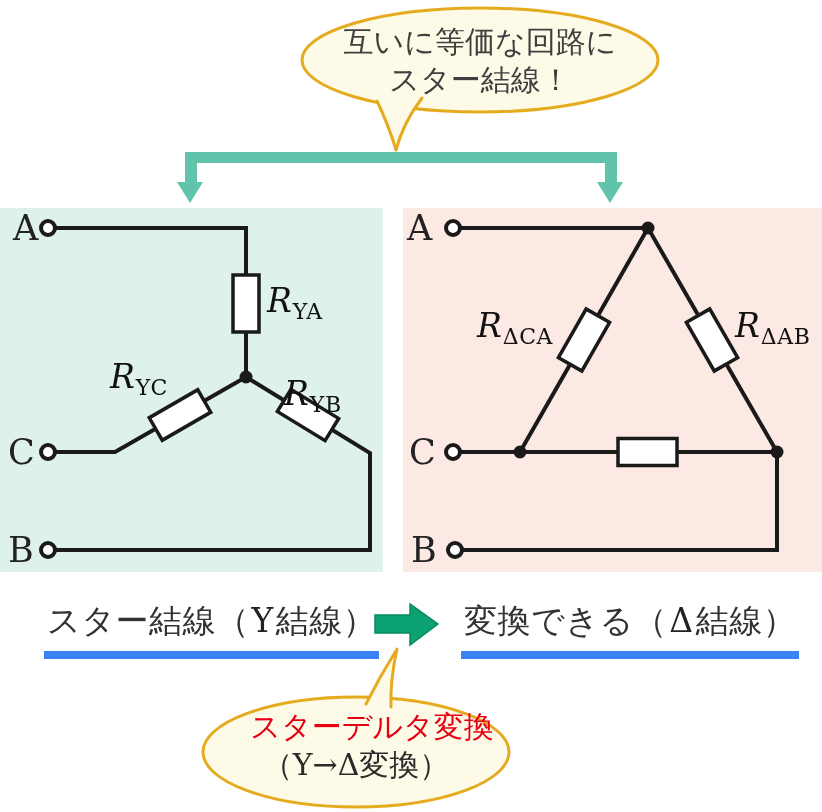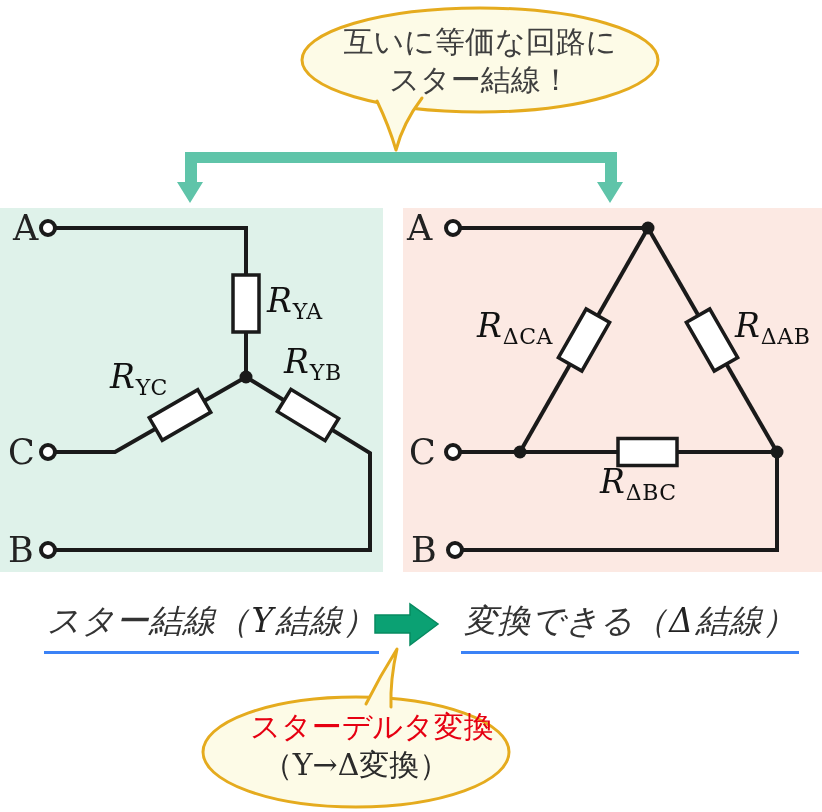--- a/index.html
+++ b/index.html
@@ -30,21 +30,21 @@
   .teal{fill:var(--teal-arrow);stroke:none;}
   .greenarrow{fill:var(--green-arrow);stroke:var(--green-arrow-edge);stroke-width:1.5;stroke-linejoin:miter;}
   .bubble{fill:var(--bubble-fill);stroke:var(--bubble-border);stroke-width:3;}
   .bubbletail{fill:var(--bubble-fill);stroke:var(--bubble-border);stroke-width:3;stroke-linejoin:round;stroke-linecap:round;}
   .label{position:absolute;z-index:3;white-space:nowrap;}
   .termlabel{font-family:"DejaVu Serif",serif;font-size:35px;color:#222;line-height:40px;}
   .rlabel{font-family:"DejaVu Serif",serif;font-size:33px;color:#111;line-height:40px;}
   .rsym{font-style:italic;}
   .rsub{font-style:normal;font-size:22px;vertical-align:-7px;margin-left:1px;letter-spacing:0.5px;}
   .bubbletext{z-index:3;text-align:center;font-size:30px;line-height:38px;color:#3F3F3F;}
-  .caption{font-size:33px;color:var(--text);border-bottom:3px solid #3b82f6;padding:0 3px 7px 3px;letter-spacing:0.5px;font-style:italic;}
+  .caption{font-size:33px;color:var(--text);border-bottom:8px solid #3b82f6;padding:0 3px 7px 3px;letter-spacing:0.5px;}
   .caption .sym{font-family:"DejaVu Serif",serif;color:#222;padding:0 2px;}
   .redline{color:var(--highlight-red);margin-left:32px;}
   .darkline{color:#2b2b2b;}
   .darkline .sym{font-family:"DejaVu Serif",serif;text-align:center;}
 </style>
 </head>
 <body>
 
 <div id="stage">
 
@@ -104,29 +104,28 @@
     <div>互いに等価な回路に</div>
     <div>スター結線！</div>
   </div>
 
   <div class="label termlabel" style="left:13px;top:208px;">A</div>
   <div class="label termlabel" style="left:8px;top:432px;">C</div>
   <div class="label termlabel" style="left:8px;top:530px;">B</div>
 
   <div class="label rlabel" style="left:267px;top:281px;"><span class="rsym">R</span><span class="rsub">YA</span></div>
   <div class="label rlabel" style="left:110px;top:357px;"><span class="rsym">R</span><span class="rsub">YC</span></div>
-  <div class="label rlabel" style="left:284px;top:342px;text-align:right;"><span class="rsym">R</span><span class="rsub">YB</span></div>
+  <div class="label rlabel" style="left:284px;top:374px;text-align:right;"><span class="rsym">R</span><span class="rsub">YB</span></div>
 
   <div class="label termlabel" style="left:407px;top:208px;">A</div>
   <div class="label termlabel" style="left:409px;top:432px;">C</div>
   <div class="label termlabel" style="left:411px;top:530px;">B</div>
 
   <div class="label rlabel" style="left:735px;top:306px;"><span class="rsym">R</span><span class="rsub">ΔAB</span></div>
   <div class="label rlabel" style="left:477px;top:306px;"><span class="rsym">R</span><span class="rsub">ΔCA</span></div>
-  <div class="label rlabel" style="left:600px;top:462px;"><span class="rsym">R</span><span class="rsub">ΔBC</span></div>
 
   <div class="label caption" style="left:44px;top:599px;"><span>スター結線（</span><span class="sym">Y</span><span>結線）</span></div>
   <div class="label caption" style="left:461px;top:599px;"><span>変換できる（</span><span class="sym">Δ</span><span>結線）</span></div>
 
   <div class="label bubbletext" style="left:356px;top:708px;transform:translateX(-50%);">
     <div class="redline">スターデルタ変換</div>
     <div class="darkline"><span>（</span><span class="sym">Y→Δ</span><span>変換）</span></div>
   </div>
 
 </div>

